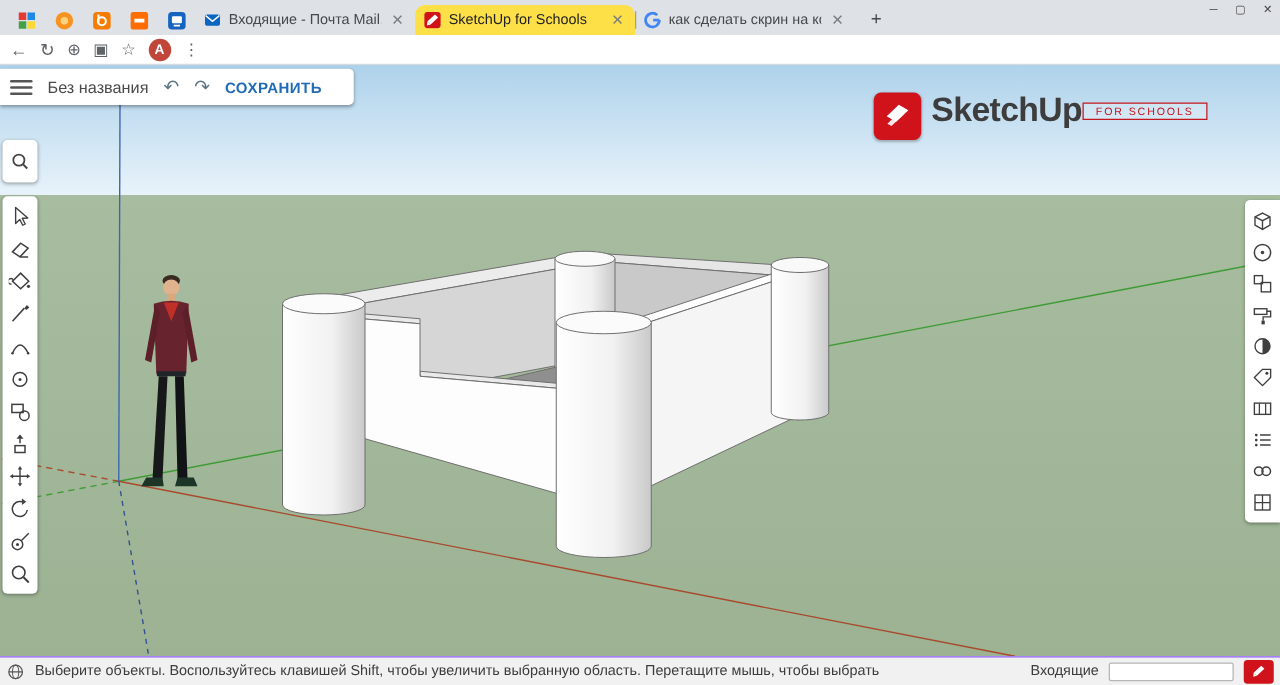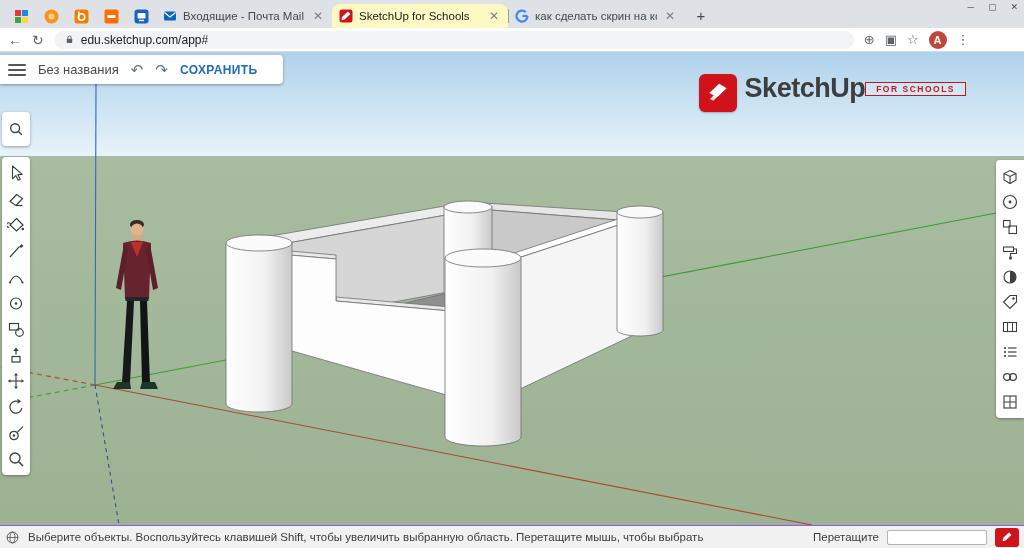--- a/index.html
+++ b/index.html
@@ -9,21 +9,21 @@
 
   
   .tabstrip{position:absolute;top:0;left:0;width:1024px;height:28px;background:#dee1e6;
     display:flex;align-items:flex-end;padding-left:6px}
   .pinned{width:30px;height:24px;display:flex;align-items:center;justify-content:center;
     border-radius:8px 8px 0 0}
   .pinned svg{width:15px;height:15px}
   .tab{height:24px;width:176px;display:flex;align-items:center;gap:6px;padding:0 7px;
     border-radius:8px 8px 0 0;font-size:11.5px;color:#45494e;position:relative}
   .tab .sep{position:absolute;left:0;top:5px;height:14px;width:1px;background:#9aa0a6}
-  .tab.active{background:#fef9c3;color:#202124}
+  .tab.active{background:#fde047;color:#202124}
   .tab-label{flex:1;white-space:nowrap;overflow:hidden}
   .tab-close{color:#7a7e83;font-size:12px;line-height:12px;width:14px;text-align:center;border-radius:50%}
   .fav{width:14px;height:14px;flex:0 0 14px}
   .newtab{width:22px;height:22px;margin:0 0 2px 6px;border-radius:50%;display:flex;
     align-items:center;justify-content:center;font-size:15px;color:#45494e}
   .wincontrols{position:absolute;right:6px;top:2px;display:flex;gap:14px;font-size:9px;color:#4a4a4a}
 
   .navbar{position:absolute;top:28px;left:0;width:1024px;height:24px;background:#fff;
     border-bottom:1px solid #d7dade;display:flex;align-items:center;padding:0 8px;gap:10px}
   .nav-ic{font-size:14px;color:#5f6368;line-height:1}
@@ -62,21 +62,21 @@
   .tool{width:26px;height:26px;display:flex;align-items:center;justify-content:center}
   .tool svg{width:18px;height:18px;display:block}
   .right-tools .tool{height:25px}
 
   .su-logo{position:absolute;top:74px;right:58px;z-index:2;display:flex;gap:8px;align-items:flex-start}
   .su-mark{width:38px;height:38px;background:#d0121b;border-radius:6px;display:flex;
     align-items:center;justify-content:center;box-shadow:0 1px 2px rgba(0,0,0,.25)}
   .su-mark svg{width:26px;height:26px}
   .su-text{display:flex;flex-direction:row;align-items:center}
   .su-name{font-size:27px;font-weight:bold;color:#3d3d3d;letter-spacing:-.5px;line-height:1.05}
-  .su-ribbon{font-size:8.5px;font-weight:bold;color:#c4161c;border:1.5px solid #c4161c;
+  .su-ribbon{font-size:8.5px;font-weight:normal;color:#c4161c;border:1.5px solid #c4161c;
     padding:1px 10px;letter-spacing:1.5px;margin-top:1px;background:rgba(255,255,255,.25)}
 
   
   .statusbar{position:absolute;top:525px;left:0;width:1024px;height:23px;background:#f1f1f1;z-index:4;
     border-top:1px solid #8b5cf6;display:flex;align-items:center;padding:0 5px;gap:8px}
   .statusbar svg.globe{width:15px;height:15px}
   .hint{font-size:11.5px;color:#3c3c3c;white-space:nowrap;overflow:hidden;flex:1}
   .meas-label{font-size:11.5px;color:#3c3c3c;margin-left:auto;white-space:nowrap}
   .meas-input{width:100px;height:15px;border:1px solid #b5b5b5;border-radius:2px;background:#fff;
     font-size:11px;padding:0 4px;color:#333}
@@ -159,27 +159,20 @@
     <div class="wincontrols">
       <span>─</span>
       <span>▢</span>
       <span>✕</span>
     </div>
   </div>
 
   <div class="navbar">
     <span class="nav-ic">←</span>
     <span class="nav-ic">↻</span>
-    <div class="omnibox">
-      <svg viewBox="0 0 16 16">
-        <rect x="4" y="7" width="8" height="6" rx="1" fill="#5f6368"></rect>
-        <path d="M5.5 7 V5.5 a2.5 2.5 0 0 1 5 0 V7" fill="none" stroke="#5f6368" stroke-width="1.4"></path>
-      </svg>
-      <span class="url">edu.sketchup.com/app#</span>
-    </div>
     <span class="page-ic">⊕</span>
     <span class="page-ic">▣</span>
     <span class="page-ic">☆</span>
     <div class="avatar">A</div>
     <span class="page-ic">⋮</span>
   </div>
 
   <div class="canvas">
     <svg width="1024" height="473" viewBox="0 0 1024 473">
       <defs>
@@ -432,21 +425,21 @@
     </div>
   </div>
 
   <div class="statusbar">
     <svg class="globe" viewBox="0 0 18 18">
       <circle cx="9" cy="9" r="6.5" fill="none" stroke="#555" stroke-width="1.2"></circle>
       <ellipse cx="9" cy="9" rx="3" ry="6.5" fill="none" stroke="#555" stroke-width="1"></ellipse>
       <line x1="2.5" y1="9" x2="15.5" y2="9" stroke="#555" stroke-width="1"></line>
     </svg>
     <span class="hint">Выберите объекты. Воспользуйтесь клавишей Shift, чтобы увеличить выбранную область. Перетащите мышь, чтобы выбрать</span>
-    <span class="meas-label">Перетащите</span>
+    <span class="meas-label">Входящие</span>
     <input class="meas-input" value="" style="">
     <div class="red-chip">
       <svg viewBox="0 0 14 14">
           <path d="M3 8 L9 2.5 L11.5 5 L5.5 10.5 Z" fill="#fff"></path>
           <path d="M3 8 L5.5 10.5 L2.6 11.3 Z" fill="#fff"></path>
         </svg>
     </div>
   </div>
 
 </div>

